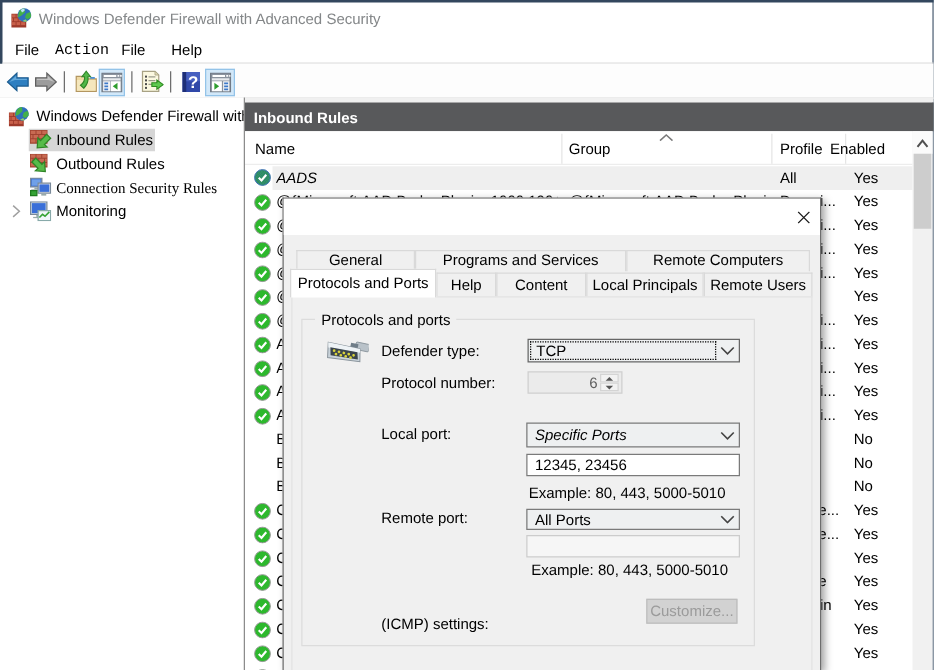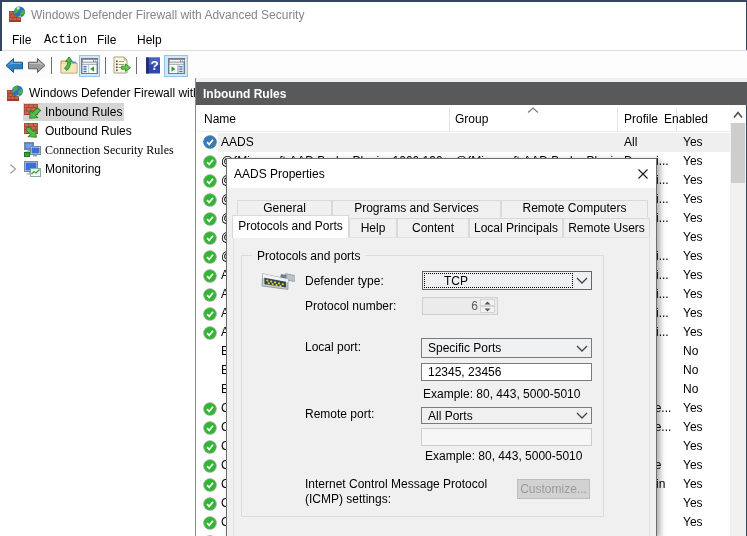--- a/index.html
+++ b/index.html
@@ -142,21 +142,21 @@
           <pattern id="dith" width="2" height="2" patternUnits="userSpaceOnUse">
             <rect x="0" y="0" width="1" height="1" fill="#3a6ec0"></rect>
             <rect x="1" y="1" width="1" height="1" fill="#3a6ec0"></rect>
           </pattern>
         </defs>
         <circle cx="7" cy="7" r="6.3" fill="#28a428" stroke="#4a7ab0" stroke-width="0.8"></circle>
         <circle cx="7" cy="7" r="6.6" fill="url(#dith)" opacity="0.85"></circle>
         <path d="M4 7.2 L6.2 9.4 L10 4.8" fill="none" stroke="#fff" stroke-width="1.7"></path>
       </svg>
     </div>
-    <div class="vc" style="left:221px;top:133px;height:19px;width:225px;overflow:hidden;display:block;line-height:19px;">AADS</div>
+    <div class="vc" style="left:221px;top:133px;height:19px;width:225px;overflow:hidden;display:block;line-height:19px;font-style:italic;">AADS</div>
     <div class="vc" style="left:455px;top:133px;height:19px;width:158px;overflow:hidden;display:block;line-height:19px;"></div>
     <div class="vc" style="left:624px;top:133px;height:19px;width:52px;overflow:hidden;display:block;line-height:19px;">All</div>
     <div class="vc" style="left:683px;top:133px;height:19px;display:block;line-height:19px;">Yes</div>
     <div class="abs" style="left:203px;top:155px;width:14px;height:14px;">
       <svg width="14" height="14" viewBox="0 0 14 14" style="position:absolute;left:0;top:0;">
         <circle cx="7" cy="7" r="6.3" fill="#2db82d" stroke="#9a9a9a" stroke-width="0.8"></circle>
         <path d="M4 7.2 L6.2 9.4 L10 4.8" fill="none" stroke="#fff" stroke-width="1.7"></path>
       </svg>
     </div>
     <div class="vc" style="left:221px;top:152px;height:19px;width:225px;overflow:hidden;display:block;line-height:19px;">@{Microsoft.AAD.BrokerPlugin_1000.19041.423.0_neutral_neutral_cw5n1h2txyewy?ms-resource://Microsoft.AAD.Broker</div>
@@ -346,21 +346,20 @@
 
 <div class="abs" style="left:730px;top:105px;width:16px;height:431px;background:#f1f1f1;"></div>
 <div class="abs" style="left:730px;top:105px;width:16px;height:18px;background:#fbfbfb;"></div>
 <svg class="abs" style="left:733px;top:111px;" width="10" height="8" viewBox="0 0 10 8">
     <path d="M1 6.5 L5 1.5 L9 6.5" fill="none" stroke="#505050" stroke-width="1.6"></path>
   </svg>
 <div class="abs" style="left:731px;top:123px;width:14px;height:60px;background:#cdcdcd;"></div>
 
 <div class="abs" id="dlg" style="left:226px;top:158px;width:431px;height:378px;z-index:10;background:#f0f0f0;border:1px solid #6e6e6e;border-bottom:none;box-sizing:border-box;box-shadow:3px 2px 6px rgba(0,0,0,0.35);">
   <div class="abs" style="left:0px;top:0px;width:429px;height:29px;background:#fff;"></div>
-  <div class="vc" style="left:7px;top:0px;height:29px;">AADS Properties</div>
   <svg class="abs" style="left:411px;top:10px;" width="10" height="10" viewBox="0 0 10 10">
       <path d="M0.5 0.5 L9.5 9.5 M9.5 0.5 L0.5 9.5" stroke="#1a1a1a" stroke-width="1.1"></path>
     </svg>
 
   <div class="abs" style="left:10px;top:41px;width:95px;height:17px;background:#f0f0f0;border:1px solid #d9d9d9;border-bottom:none;box-sizing:border-box;"></div>
   <div class="abs" style="left:105px;top:41px;width:169px;height:17px;background:#f0f0f0;border:1px solid #d9d9d9;border-bottom:none;box-sizing:border-box;"></div>
   <div class="abs" style="left:274px;top:41px;width:147px;height:17px;background:#f0f0f0;border:1px solid #d9d9d9;border-bottom:none;box-sizing:border-box;"></div>
   <div class="vc" style="left:10px;top:41px;width:95px;height:16px;justify-content:center;">General</div>
   <div class="vc" style="left:105px;top:41px;width:169px;height:16px;justify-content:center;">Programs and Services</div>
   <div class="vc" style="left:274px;top:41px;width:147px;height:16px;justify-content:center;">Remote Computers</div>
@@ -402,43 +401,42 @@
           <circle cx="18" cy="14.2" r="1.1"></circle>
           <circle cx="22" cy="14.3" r="1.1"></circle>
       </g>
     </g>
   </svg>
 
   <div class="txt" style="left:78px;top:115px;">Defender type:</div>
   <div class="txt" style="left:78px;top:140px;">Protocol number:</div>
   <div class="txt" style="left:78px;top:181px;">Local port:</div>
   <div class="txt" style="left:78px;top:248px;">Remote port:</div>
-  <div class="txt" style="left:78px;top:318px;">Internet Control Message Protocol</div>
   <div class="txt" style="left:78px;top:333px;">(ICMP) settings:</div>
 
   <div class="abs" style="left:195px;top:112px;width:170px;height:19px;background:#eef0f1;border:1px solid #666;box-sizing:border-box;"></div>
   <div class="abs" style="left:197px;top:114px;width:149px;height:15px;border:1px dotted #000;box-sizing:border-box;"></div>
-  <div class="vc" style="left:217px;top:112px;height:19px;text-align:center;">TCP</div>
+  <div class="vc" style="left:202px;top:112px;height:19px;text-align:center;">TCP</div>
   <svg class="abs" style="left:349px;top:118px;" width="12" height="7" viewBox="0 0 12 7">
       <path d="M1 1 L6 6 L11 1" fill="none" stroke="#444" stroke-width="1.3"></path>
     </svg>
 
   <div class="abs" style="left:195px;top:138px;width:76px;height:18px;background:#ebebeb;border:1px solid #cfcfcf;box-sizing:border-box;"></div>
   <div class="vc" style="left:195px;top:138px;width:56px;height:18px;justify-content:flex-end;color:#5f5f5f;">6</div>
   <div class="abs" style="left:253px;top:140px;width:15px;height:7px;background:#f2f2f2;border:1px solid #d4d4d4;box-sizing:border-box;"></div>
   <div class="abs" style="left:253px;top:147px;width:15px;height:7px;background:#f2f2f2;border:1px solid #d4d4d4;box-sizing:border-box;"></div>
   <svg class="abs" style="left:257px;top:142px;" width="7" height="4" viewBox="0 0 7 4">
       <path d="M0.5 3.5 L3.5 0.5 L6.5 3.5 Z" fill="#555"></path>
     </svg>
   <svg class="abs" style="left:257px;top:149px;" width="7" height="4" viewBox="0 0 7 4">
       <path d="M0.5 0.5 L3.5 3.5 L6.5 0.5 Z" fill="#555"></path>
     </svg>
 
   <div class="abs" style="left:194px;top:179px;width:171px;height:20px;background:#eef0f1;border:1px solid #7a7a7a;box-sizing:border-box;"></div>
-  <div class="vc" style="left:201px;top:179px;height:20px;">Specific Ports</div>
+  <div class="vc" style="left:201px;top:179px;height:20px;font-style:italic;">Specific Ports</div>
   <svg class="abs" style="left:349px;top:186px;" width="12" height="7" viewBox="0 0 12 7">
       <path d="M1 1 L6 6 L11 1" fill="none" stroke="#444" stroke-width="1.3"></path>
     </svg>
 
   <div class="abs" style="left:194px;top:204px;width:171px;height:18px;background:#fff;border:1px solid #7a7a7a;box-sizing:border-box;"></div>
   <div class="vc" style="left:201px;top:204px;height:18px;">12345, 23456</div>
 
   <div class="txt" style="left:196px;top:228px;">Example: 80, 443, 5000-5010</div>
 
   <div class="abs" style="left:194px;top:248px;width:171px;height:17px;background:#eef0f1;border:1px solid #7a7a7a;box-sizing:border-box;"></div>

